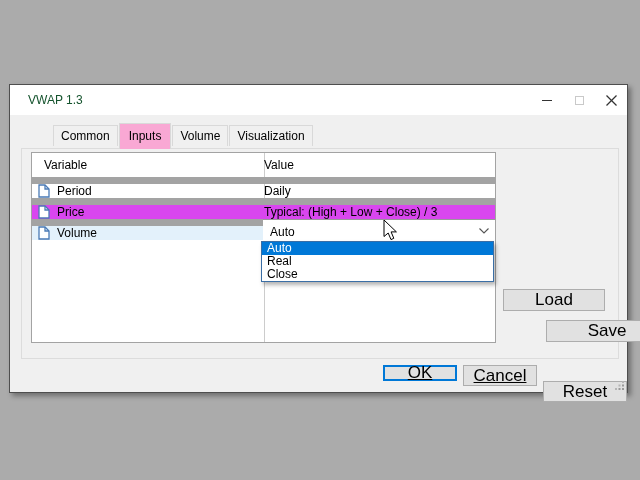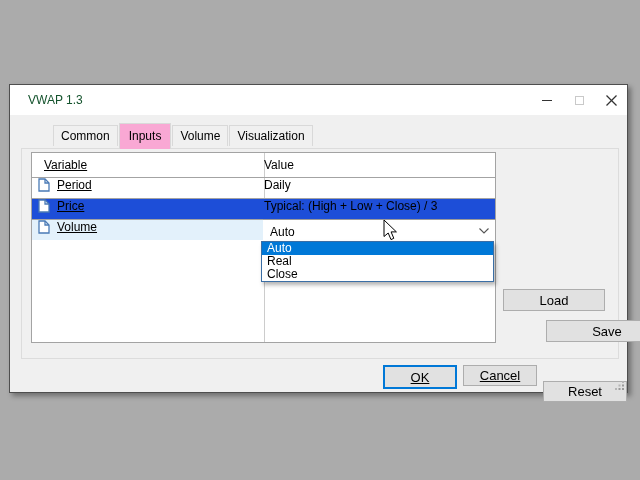--- a/index.html
+++ b/index.html
@@ -47,24 +47,24 @@
     border:1px solid #dcdcdc; background:#f0f0f0;
   }
 
   
   .ptable {
     position:absolute; left:21px; top:67px; width:465px; height:191px;
     background:#ffffff; border:1px solid #a3a3a3; z-index:2;
   }
   .col-divider { position:absolute; left:232px; top:0; bottom:0; width:1px; background:#cccccc; }
   .thead { height:24px; display:flex; align-items:center; position:relative; }
-  .trow  { height:21px; display:flex; align-items:flex-start; border-top:1px solid #a3a3a3; position:relative; }
-  .trow.alt { background:#1d4ed8; }
+  .trow  { height:21px; display:flex; align-items:flex-start; border-top:7px solid #a3a3a3; position:relative; }
+  .trow.alt { background:#d946ef; }
   .trow.sel { background:#e3f1fb; }
-  .cell-var { width:232px; display:flex; align-items:center; padding-left:6px; overflow:hidden;text-decoration:underline; }
+  .cell-var { width:232px; display:flex; align-items:center; padding-left:6px; overflow:hidden; }
   .thead .cell-var { padding-left:12px; }
   .cell-val { flex:1; overflow:hidden; white-space:nowrap; }
   .doc-icon { width:12px; height:14px; margin-right:7px; flex:0 0 auto; }
 
   
   .combo {
     position:absolute; left:231px; top:66px; width:232px; height:24px;
     background:#ffffff; border-top:1px solid #9a9a9a;
     display:flex; align-items:center; z-index:3;
   }
@@ -76,25 +76,25 @@
     position:absolute; left:251px; top:156px; width:233px;
     background:#ffffff; border:1px solid #3a6ea5; z-index:20;
     box-shadow:2px 3px 4px rgba(0,0,0,.3);
   }
   .dd-item { height:13px; line-height:13px; padding-left:5px; font-size:12px; white-space:nowrap; }
   .dd-item.hl { background:#0078d7; color:#ffffff; }
 
   
   .win-btn {
     position:absolute; background:#e1e1e1; border:1px solid #adadad;
-    display:flex; align-items:center; justify-content:center; font-size:13px;text-align:center;
+    display:flex; align-items:center; justify-content:center; font-size:17px;text-align:center;
   }
   .btn-load  { left:493px; top:204px; width:102px; height:22px; }
   .btn-save  { left:493px; top:235px; width:122px; height:22px;margin-left:43px; }
-  .btn-ok    { left:373px; top:280px; width:74px;  height:24px; border:2px solid #0078d7;text-decoration:underline; }
+  .btn-ok    { left:373px; top:280px; width:74px;  height:16px; border:2px solid #0078d7;text-decoration:underline; }
   .btn-cancel{ left:453px; top:280px; width:74px;  height:21px;text-decoration:underline; }
   .btn-reset { left:533px; top:296px; width:84px;  height:21px; }
 
   .grip { position:absolute; right:3px; bottom:2px; }
 
   .cursor { position:absolute; left:383px; top:219px; z-index:50; }
 </style>
 </head>
 <body>
 

